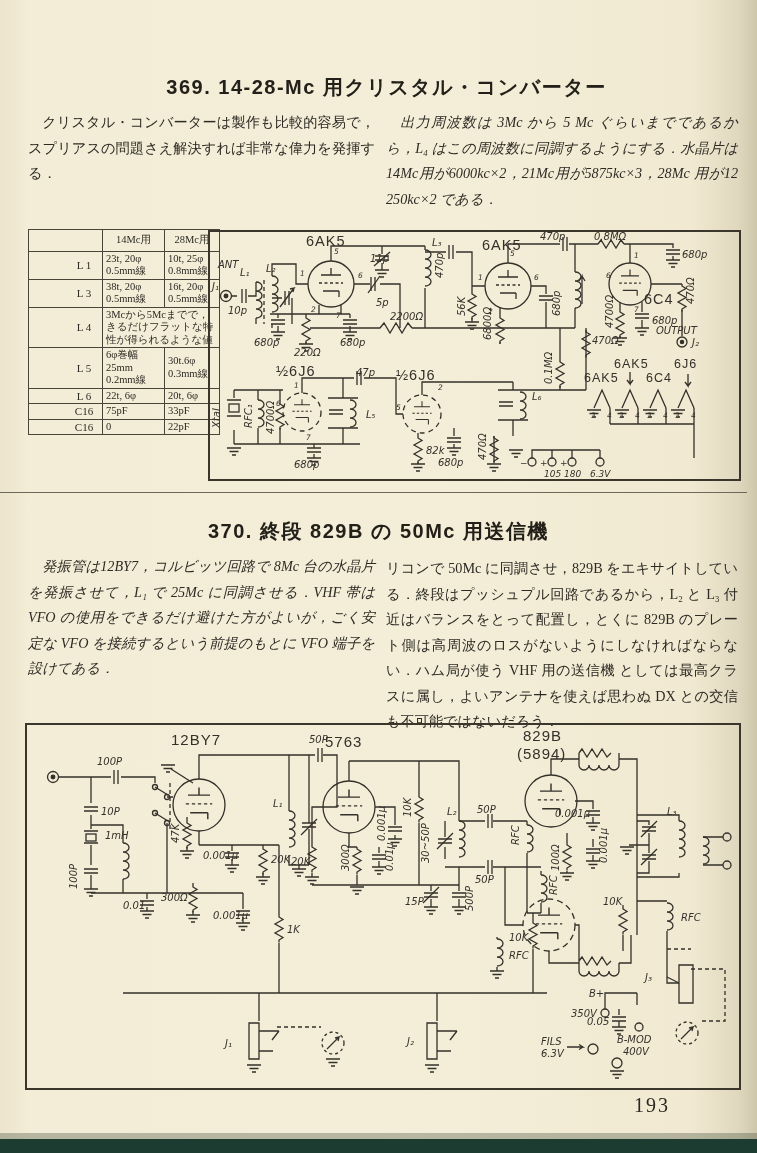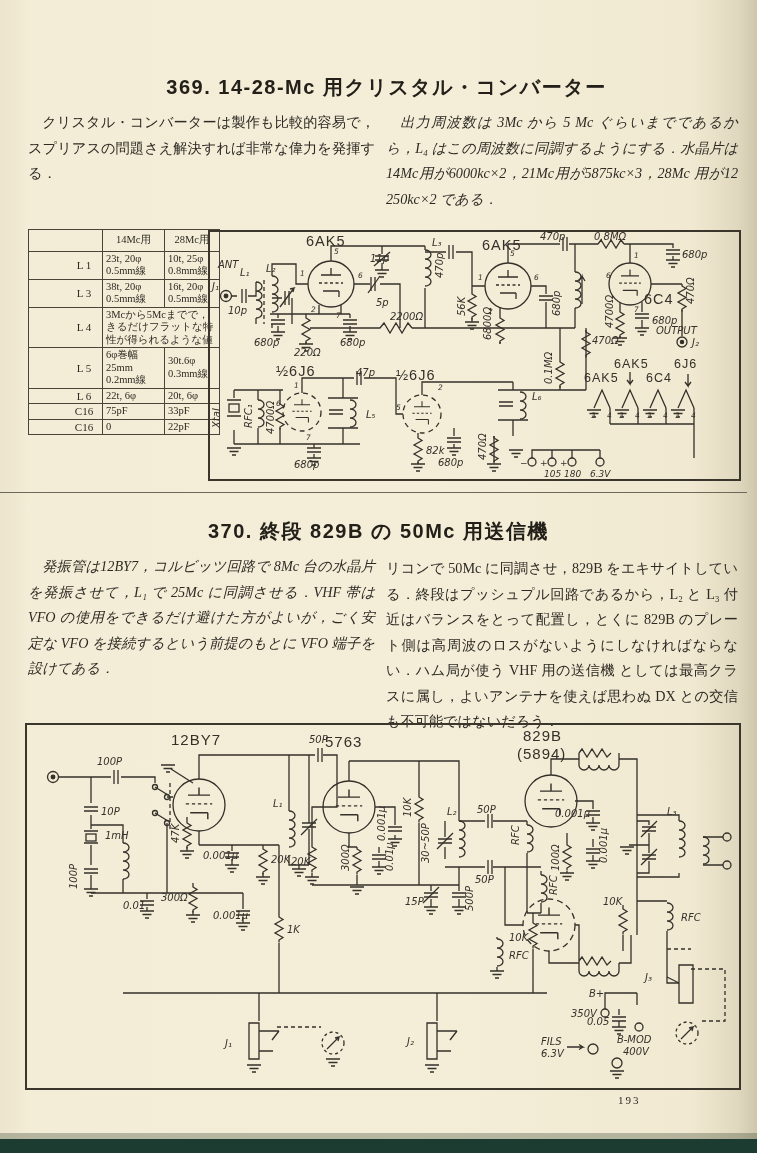--- a/index.html
+++ b/index.html
@@ -13,21 +13,21 @@
   .col{position:absolute;font-size:14.2px;line-height:25.5px;text-align:justify;color:#2d2a24;}
   .col p{margin:0;text-indent:1em;}
   table.spec{position:absolute;left:28px;top:229px;width:192px;border-collapse:collapse;
              font-size:10.5px;line-height:12.5px;color:#2d2a24;}
   table.spec td{border:1px solid #49443a;padding:1px 3px;vertical-align:middle;}
   table.spec tr.hd td{text-align:center;padding:4px 3px;}
   table.spec td.lab{text-align:center;width:30px;font-size:11px;padding-left:40px;}
   .sch{position:absolute;border:2px solid #3a362c;}
   .sch svg{display:block;}
   .divider{position:absolute;left:0;top:492px;width:747px;height:1px;background:#6d685a;}
-  .pagenum{position:absolute;left:618px;top:1094px;font-size:11px;letter-spacing:2px;color:#2b2822;}
+  .pagenum{position:absolute;left:634px;top:1094px;font-size:20px;letter-spacing:2px;color:#2b2822;}
   text{fill:#34302a;font-family:"DejaVu Sans",sans-serif;font-style:italic;font-size:10px;}
   text.tube{font-style:normal;font-family:"Liberation Sans",sans-serif;font-size:14.5px;letter-spacing:1px;}
   text.tube2{font-style:normal;font-family:"Liberation Sans",sans-serif;font-size:15px;letter-spacing:1px;}
   text.pin{font-size:7.5px;}
   text.term{font-size:9px;}
 </style>
 </head>
 <body>
 
 <div class="page">

